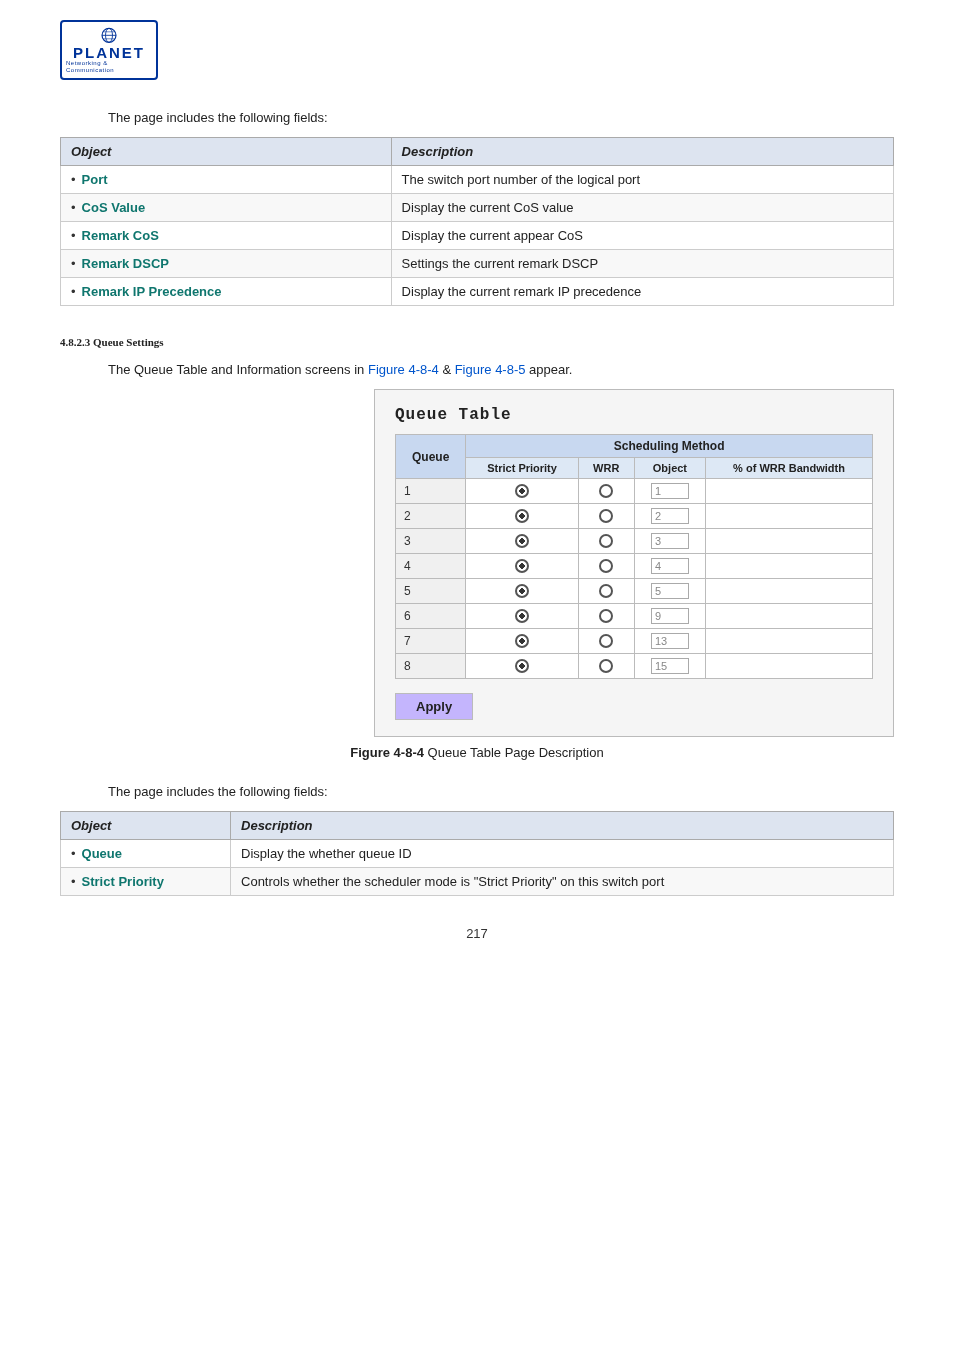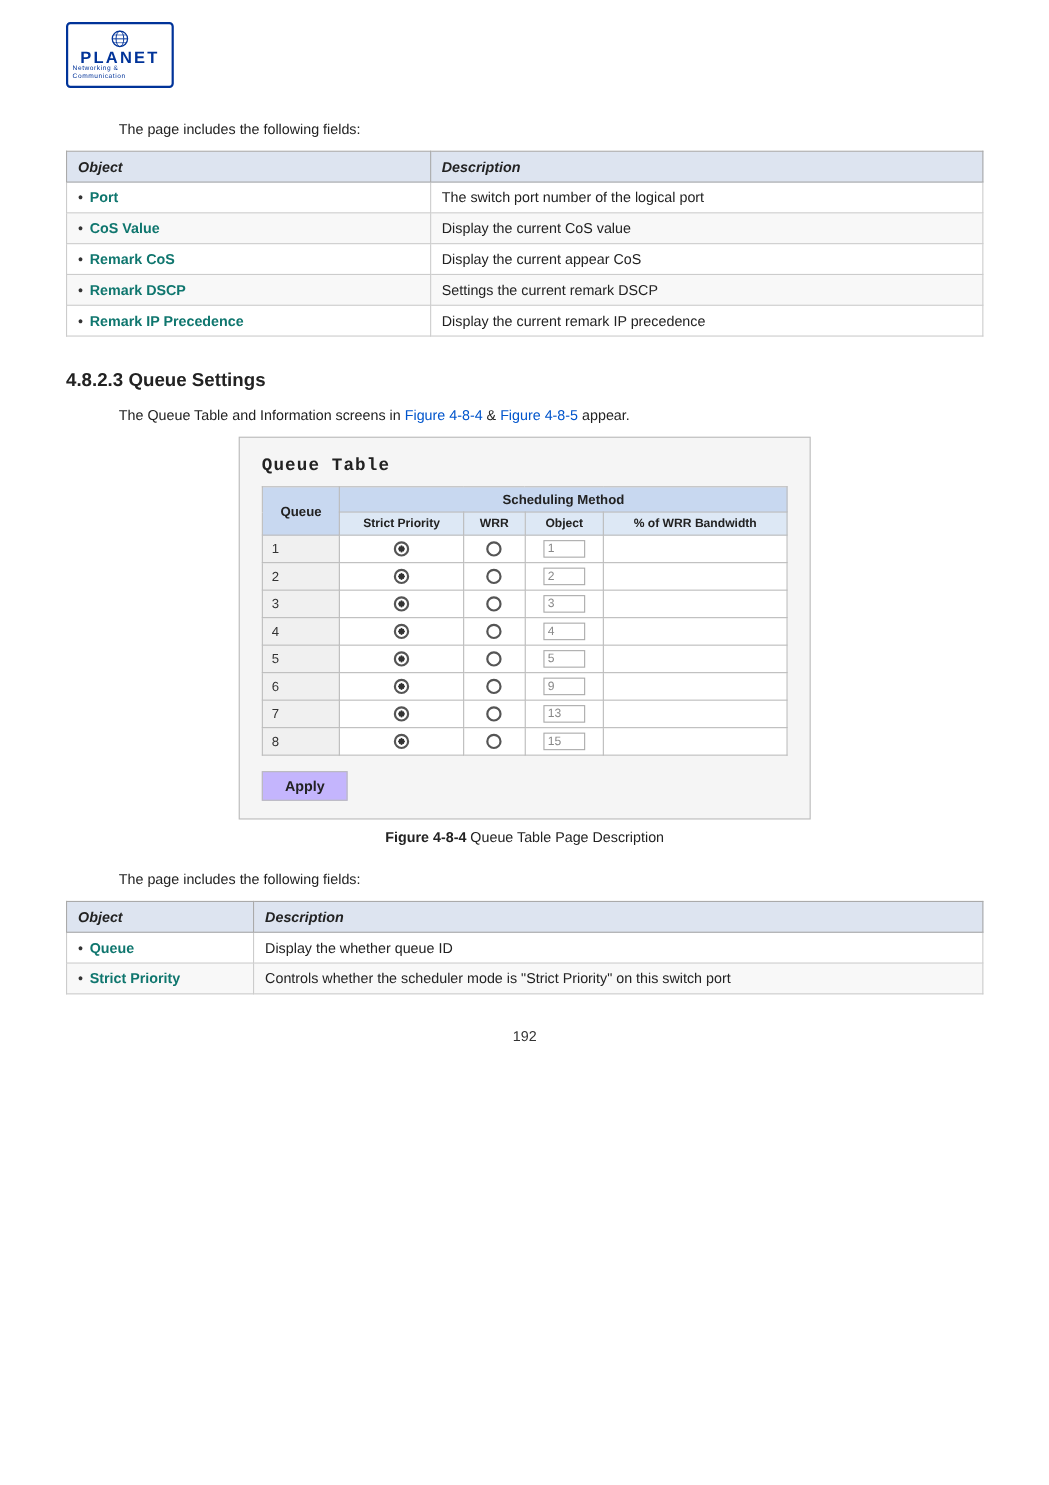--- a/index.html
+++ b/index.html
@@ -87,37 +87,38 @@
       white-space: nowrap;
     }
     .bullet-cell {
       display: flex;
       align-items: center;
       gap: 6px;
     }
 
     
     .section-heading {
-      font-size: 17px;
+      font-size: 11px;
       font-weight: bold;
       color: #222;
       margin: 30px 0 14px 0;
       border-bottom: none;
+      font-family: Liberation Serif, serif;
     }
 
     
     .figure-ref {
       color: #0055cc;
       text-decoration: none;
     }
 
     
     .queue-ui-wrapper {
       display: flex;
-      justify-content: center;
+      justify-content: flex-end;
       margin-bottom: 8px;
     }
     .queue-ui-box {
       border: 1px solid #bbb;
       background: #f5f5f5;
       padding: 16px 20px 16px 20px;
       width: 520px;
     }
     .queue-ui-title {
       font-size: 16px;
@@ -464,13 +465,13 @@
       <div class="bullet-cell">
         <span style="color:#333">•</span>
         <span class="field-name">Strict Priority</span>
       </div>
     </td>
     <td>Controls whether the scheduler mode is "Strict Priority" on this switch port</td>
   </tr>
     </tbody>
 </table>
 
-<div class="page-number">192</div>
+<div class="page-number">217</div>
 
 </body></html>

